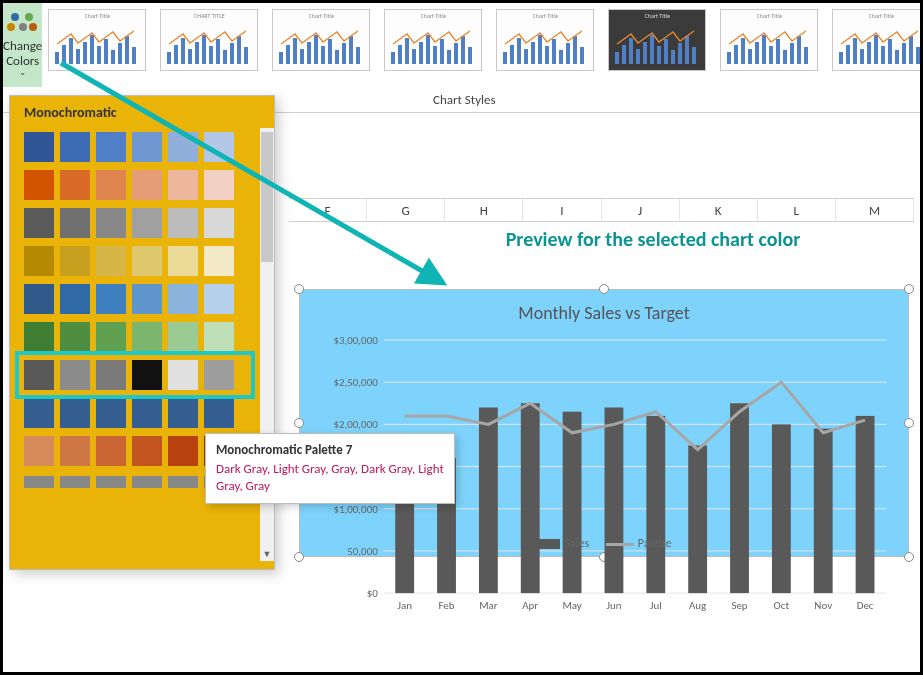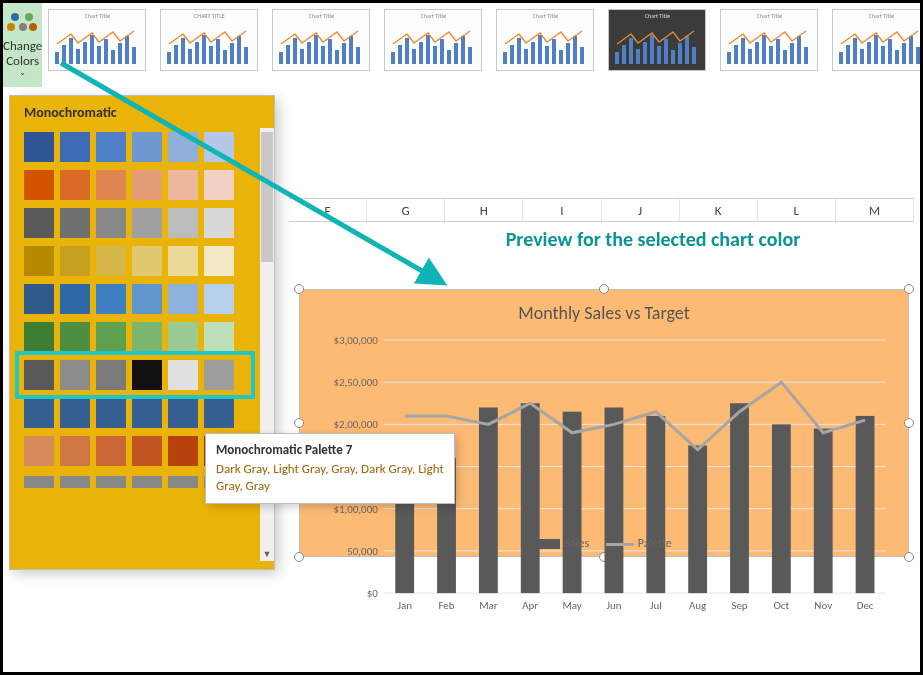--- a/index.html
+++ b/index.html
@@ -40,28 +40,28 @@
   .sa-top{top:0;} .sa-bot{bottom:0;}
   .palette-row { display:flex; gap:6px; padding:4px 4px; cursor:pointer; }
   .palette-row.sel { outline:4px solid #1fc7c7; outline-offset:1px; }
   .swatch { width:30px; height:30px; }
   .palette-partial { padding-top:6px;}
   .palette-partial .swatch{ height:12px;}
 
   
   .tooltip { position:absolute; top:430px; left:202px; width:250px; background:#fff; border:1px solid #bdbdbd; box-shadow:3px 3px 8px rgba(0,0,0,.18); padding:8px 10px; z-index:30; font-size:13px;}
   .tooltip .tt-title { font-weight:bold; margin-bottom:4px;}
-  .tooltip .tt-body { color:#a16207; line-height:1.3;}
+  .tooltip .tt-body { color:#be185d; line-height:1.3;}
 
   
   .arrow-svg { position:absolute; top:30px; left:50px; width:420px; height:270px; z-index:25; pointer-events:none;}
   .annotation { position:absolute; top:224px; left:480px; width:340px; text-align:center; font-size:20px; font-weight:bold; color:#0b9494; z-index:15;}
 
   
-  .chart-obj { position:absolute; top:286px; left:296px; width:610px; height:268px; border:1px solid #bdbdbd; background:#fdba74; z-index:10;}
+  .chart-obj { position:absolute; top:286px; left:296px; width:610px; height:268px; border:1px solid #bdbdbd; background:#7dd3fc; z-index:10;}
   .handle { position:absolute; width:10px; height:10px; border:1px solid #888; border-radius:50%; background:#fff;}
   .h-tl{top:-6px;left:-6px;} .h-tr{top:-6px;right:-6px;} .h-bl{bottom:-6px;left:-6px;} .h-br{bottom:-6px;right:-6px;}
   .h-tm{top:-6px;left:50%;margin-left:-5px;} .h-bm{bottom:-6px;left:50%;margin-left:-5px;}
   .h-ml{left:-6px;top:50%;margin-top:-5px;} .h-mr{right:-6px;top:50%;margin-top:-5px;}
 
   .chart-title { text-align:center; font-size:18px; color:#555; padding:12px 0 6px;}
   .plot { position:absolute; top:44px; left:10px; right:14px; bottom:46px;}
   .legend { position:absolute; bottom:6px; left:0; right:0; text-align:center; font-size:12px; color:#666;}
   .legend .lg-bar { display:inline-block; width:24px; height:10px; background:#595959; vertical-align:middle; margin-right:4px;}
   .legend .lg-line { display:inline-block; width:28px; height:3px; background:#a6a6a6; vertical-align:middle; margin:0 4px 0 14px;}
@@ -222,20 +222,23 @@
             <rect x="46" y="26" width="4" height="18" fill="#4f7fc6"></rect>
             <rect x="53" y="19" width="4" height="25" fill="#4f7fc6"></rect>
             <rect x="60" y="30" width="4" height="14" fill="#4f7fc6"></rect>
             <rect x="67" y="23" width="4" height="21" fill="#4f7fc6"></rect>
             <rect x="74" y="16" width="4" height="28" fill="#4f7fc6"></rect>
             <rect x="81" y="27" width="4" height="17" fill="#4f7fc6"></rect>
             <polyline points="6,24 13,19 20,14 27,23 34,18 41,13 48,22 55,17 62,12 69,21 76,16 83,11 " fill="none" stroke="#e58a2e" stroke-width="1.3"></polyline>
           </svg>
         </div>
       </div>
+  </div>
+  <div class="ribbon-label-row">
+    <div class="ribbon-label">Chart Styles</div>
   </div>
 
   <div class="col-headers" id="col-headers">
       <div>F</div>
       <div>G</div>
       <div>H</div>
       <div>I</div>
       <div>J</div>
       <div>K</div>
       <div>L</div>

